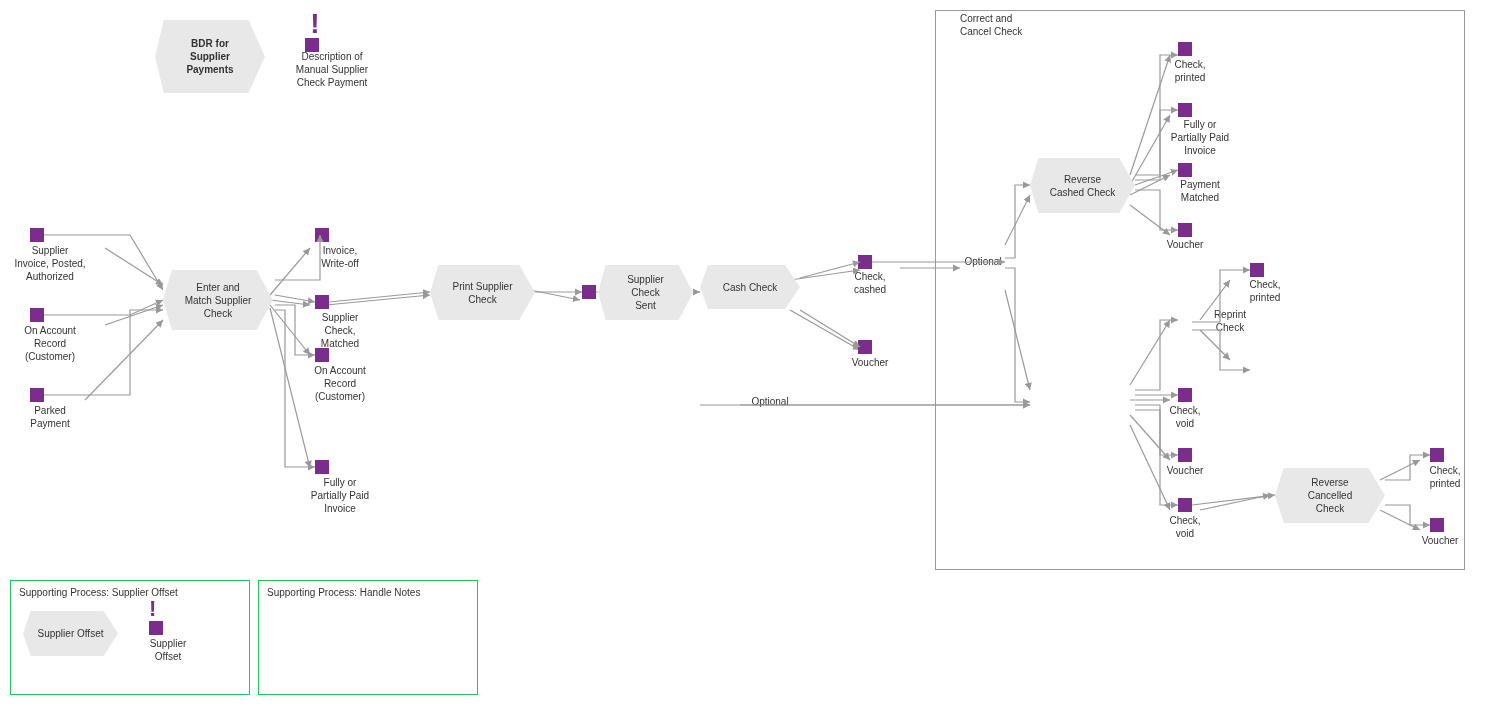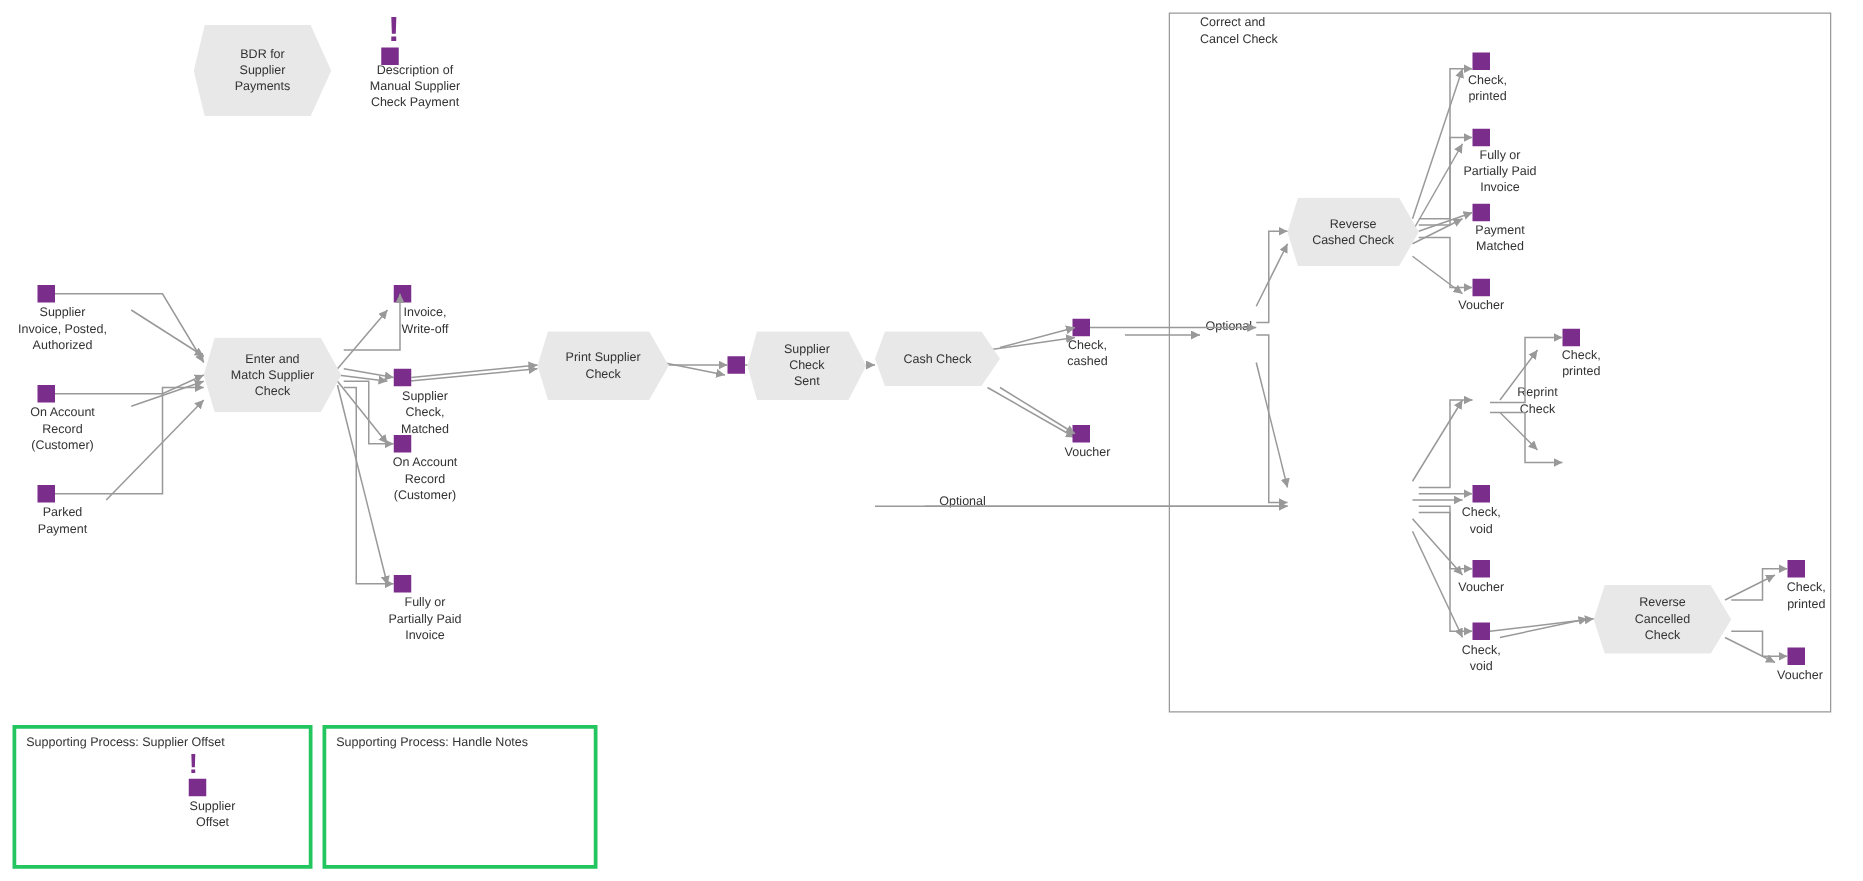--- a/index.html
+++ b/index.html
@@ -64,21 +64,21 @@
       line-height: 1;
     }
     
     .border-box {
       position: absolute;
       border: 1px solid #999;
     }
     
     .support-box {
       position: absolute;
-      border: 3px solid #22c55e;
+      border: 1px solid #22c55e;
       font-size: 10px;
       text-decoration: underline;
     }
     .support-title {
       position: absolute;
       font-size: 10px;
       font-weight: normal;
       color: #333;
     }
   </style>
@@ -137,21 +137,21 @@
     <line x1="1200" y1="320" x2="1230" y2="280" stroke="#999" stroke-width="1.2" marker-end="url(#arrowhead)"></line>
     <line x1="1200" y1="330" x2="1230" y2="360" stroke="#999" stroke-width="1.2" marker-end="url(#arrowhead)"></line>
 
     <line x1="1200" y1="510" x2="1270" y2="495" stroke="#999" stroke-width="1.2" marker-end="url(#arrowhead)"></line>
 
     <line x1="1380" y1="480" x2="1420" y2="460" stroke="#999" stroke-width="1.2" marker-end="url(#arrowhead)"></line>
     <line x1="1380" y1="510" x2="1420" y2="530" stroke="#999" stroke-width="1.2" marker-end="url(#arrowhead)"></line>
   </svg>
 
 
-  <div class="arrow-shape-full" style="left:155px; top:20px; width:110px; height:73px;">
+  <div class="arrow-shape-full" style="left:155px; top:20px; width:110px; height:73px;font-weight:bold;">
     <span style="font-size:10px; text-align:center; line-height:1.3; padding:4px;">BDR for<br>Supplier<br>Payments</span>
   </div>
 
   <div class="exclamation" style="left:305px; top:10px; width:20px;">!</div>
   <div style="position:absolute; left:10px; top:10px; width:14px; height:14px; background:#7b2d8b; left:305px; top:38px;"></div>
 
   <div class="label" style="left:282px; top:50px; width:100px;">
     <span>Description of<br>Manual Supplier<br>Check Payment</span>
   </div>
 
@@ -293,20 +293,23 @@
   <div class="node-square" style="left:1430px; top:518px;"></div>
   <div class="label" style="left:1410px; top:534px; width:60px;">
     <span>Voucher</span>
   </div>
 
   <div class="support-box" style="left:10px; top:580px; width:240px; height:115px; background:#fff;">
     <div class="support-title" style="left:8px; top:6px;">
       <span>Supporting Process: Supplier Offset</span>
     </div>
 
+    <div class="arrow-shape-full" style="position:absolute; left:12px; top:30px; width:95px; height:45px;">
+      <span style="font-size:10px;">Supplier Offset</span>
+    </div>
 
     <div style="position:absolute; left:138px; top:15px; color:#7b2d8b; font-size:22px; font-weight:bold;">!</div>
     <div style="position:absolute; left:138px; top:40px; width:14px; height:14px; background:#7b2d8b;"></div>
     <div class="label" style="position:absolute; left:122px; top:56px; width:70px; text-align:center;">
       <span>Supplier<br>Offset</span>
     </div>
   </div>
 
   <div class="support-box" style="left:258px; top:580px; width:220px; height:115px; background:#fff;">
     <div class="support-title" style="left:8px; top:6px; position:absolute;">

